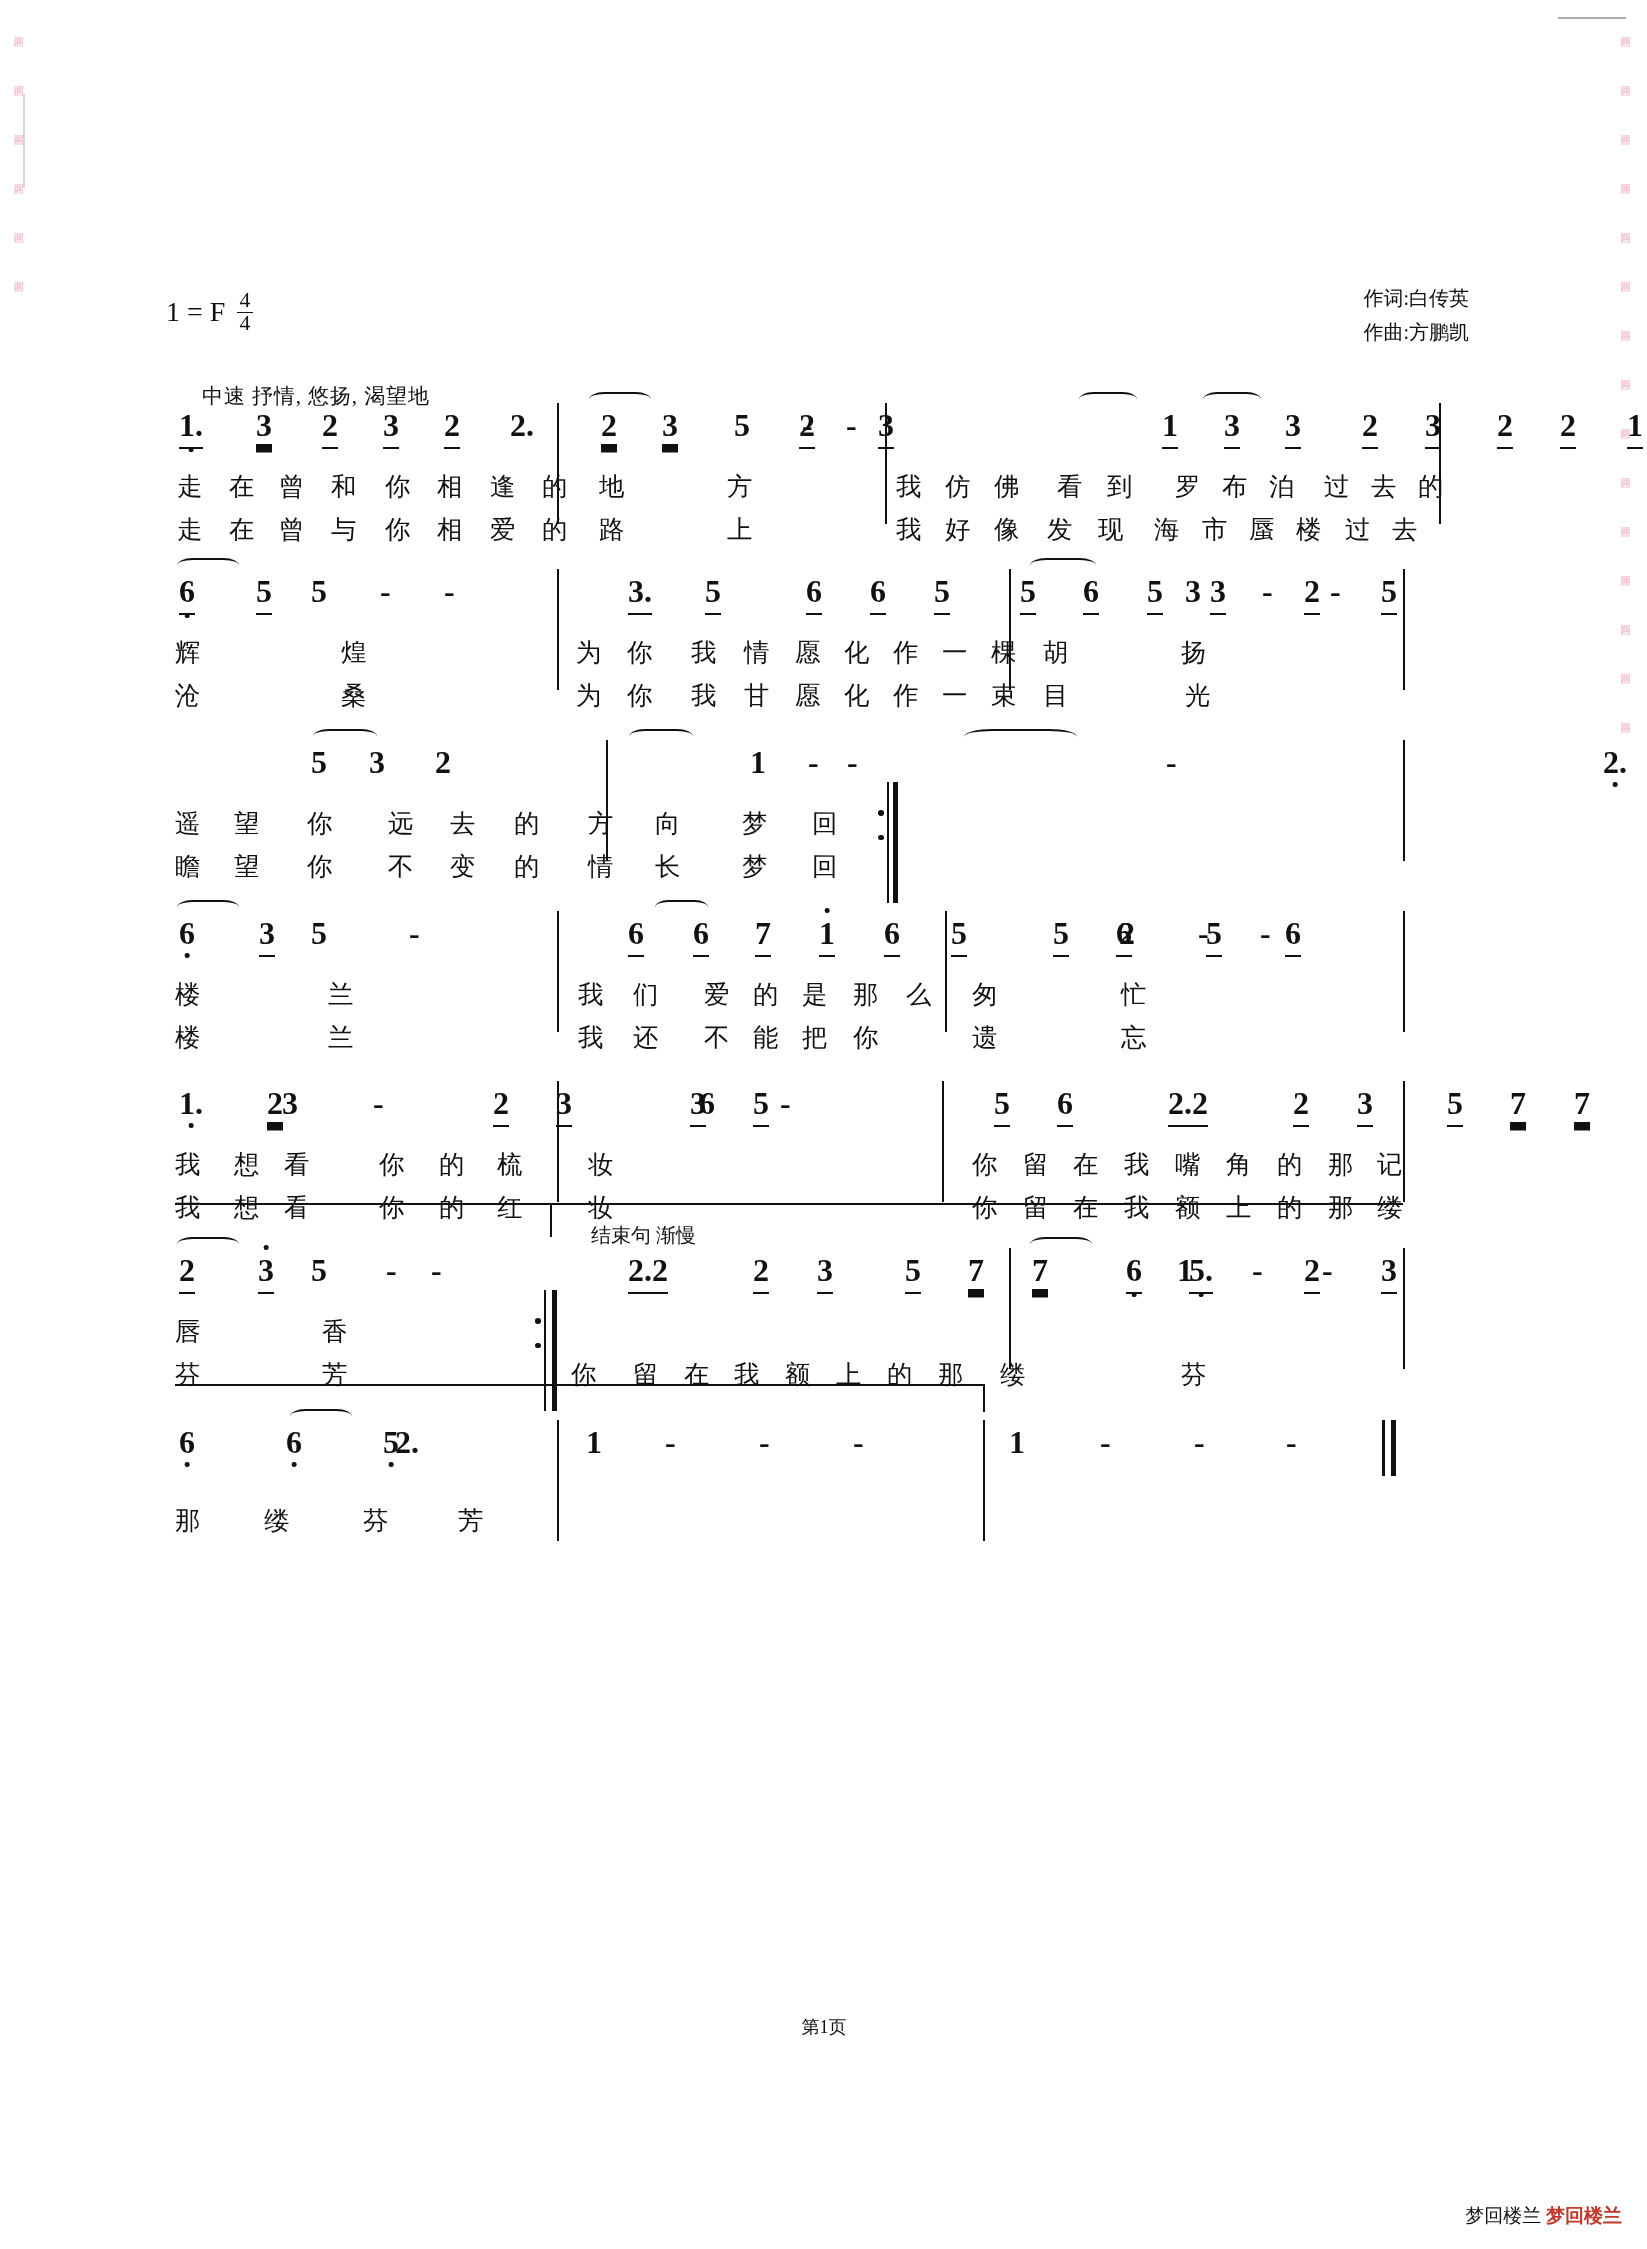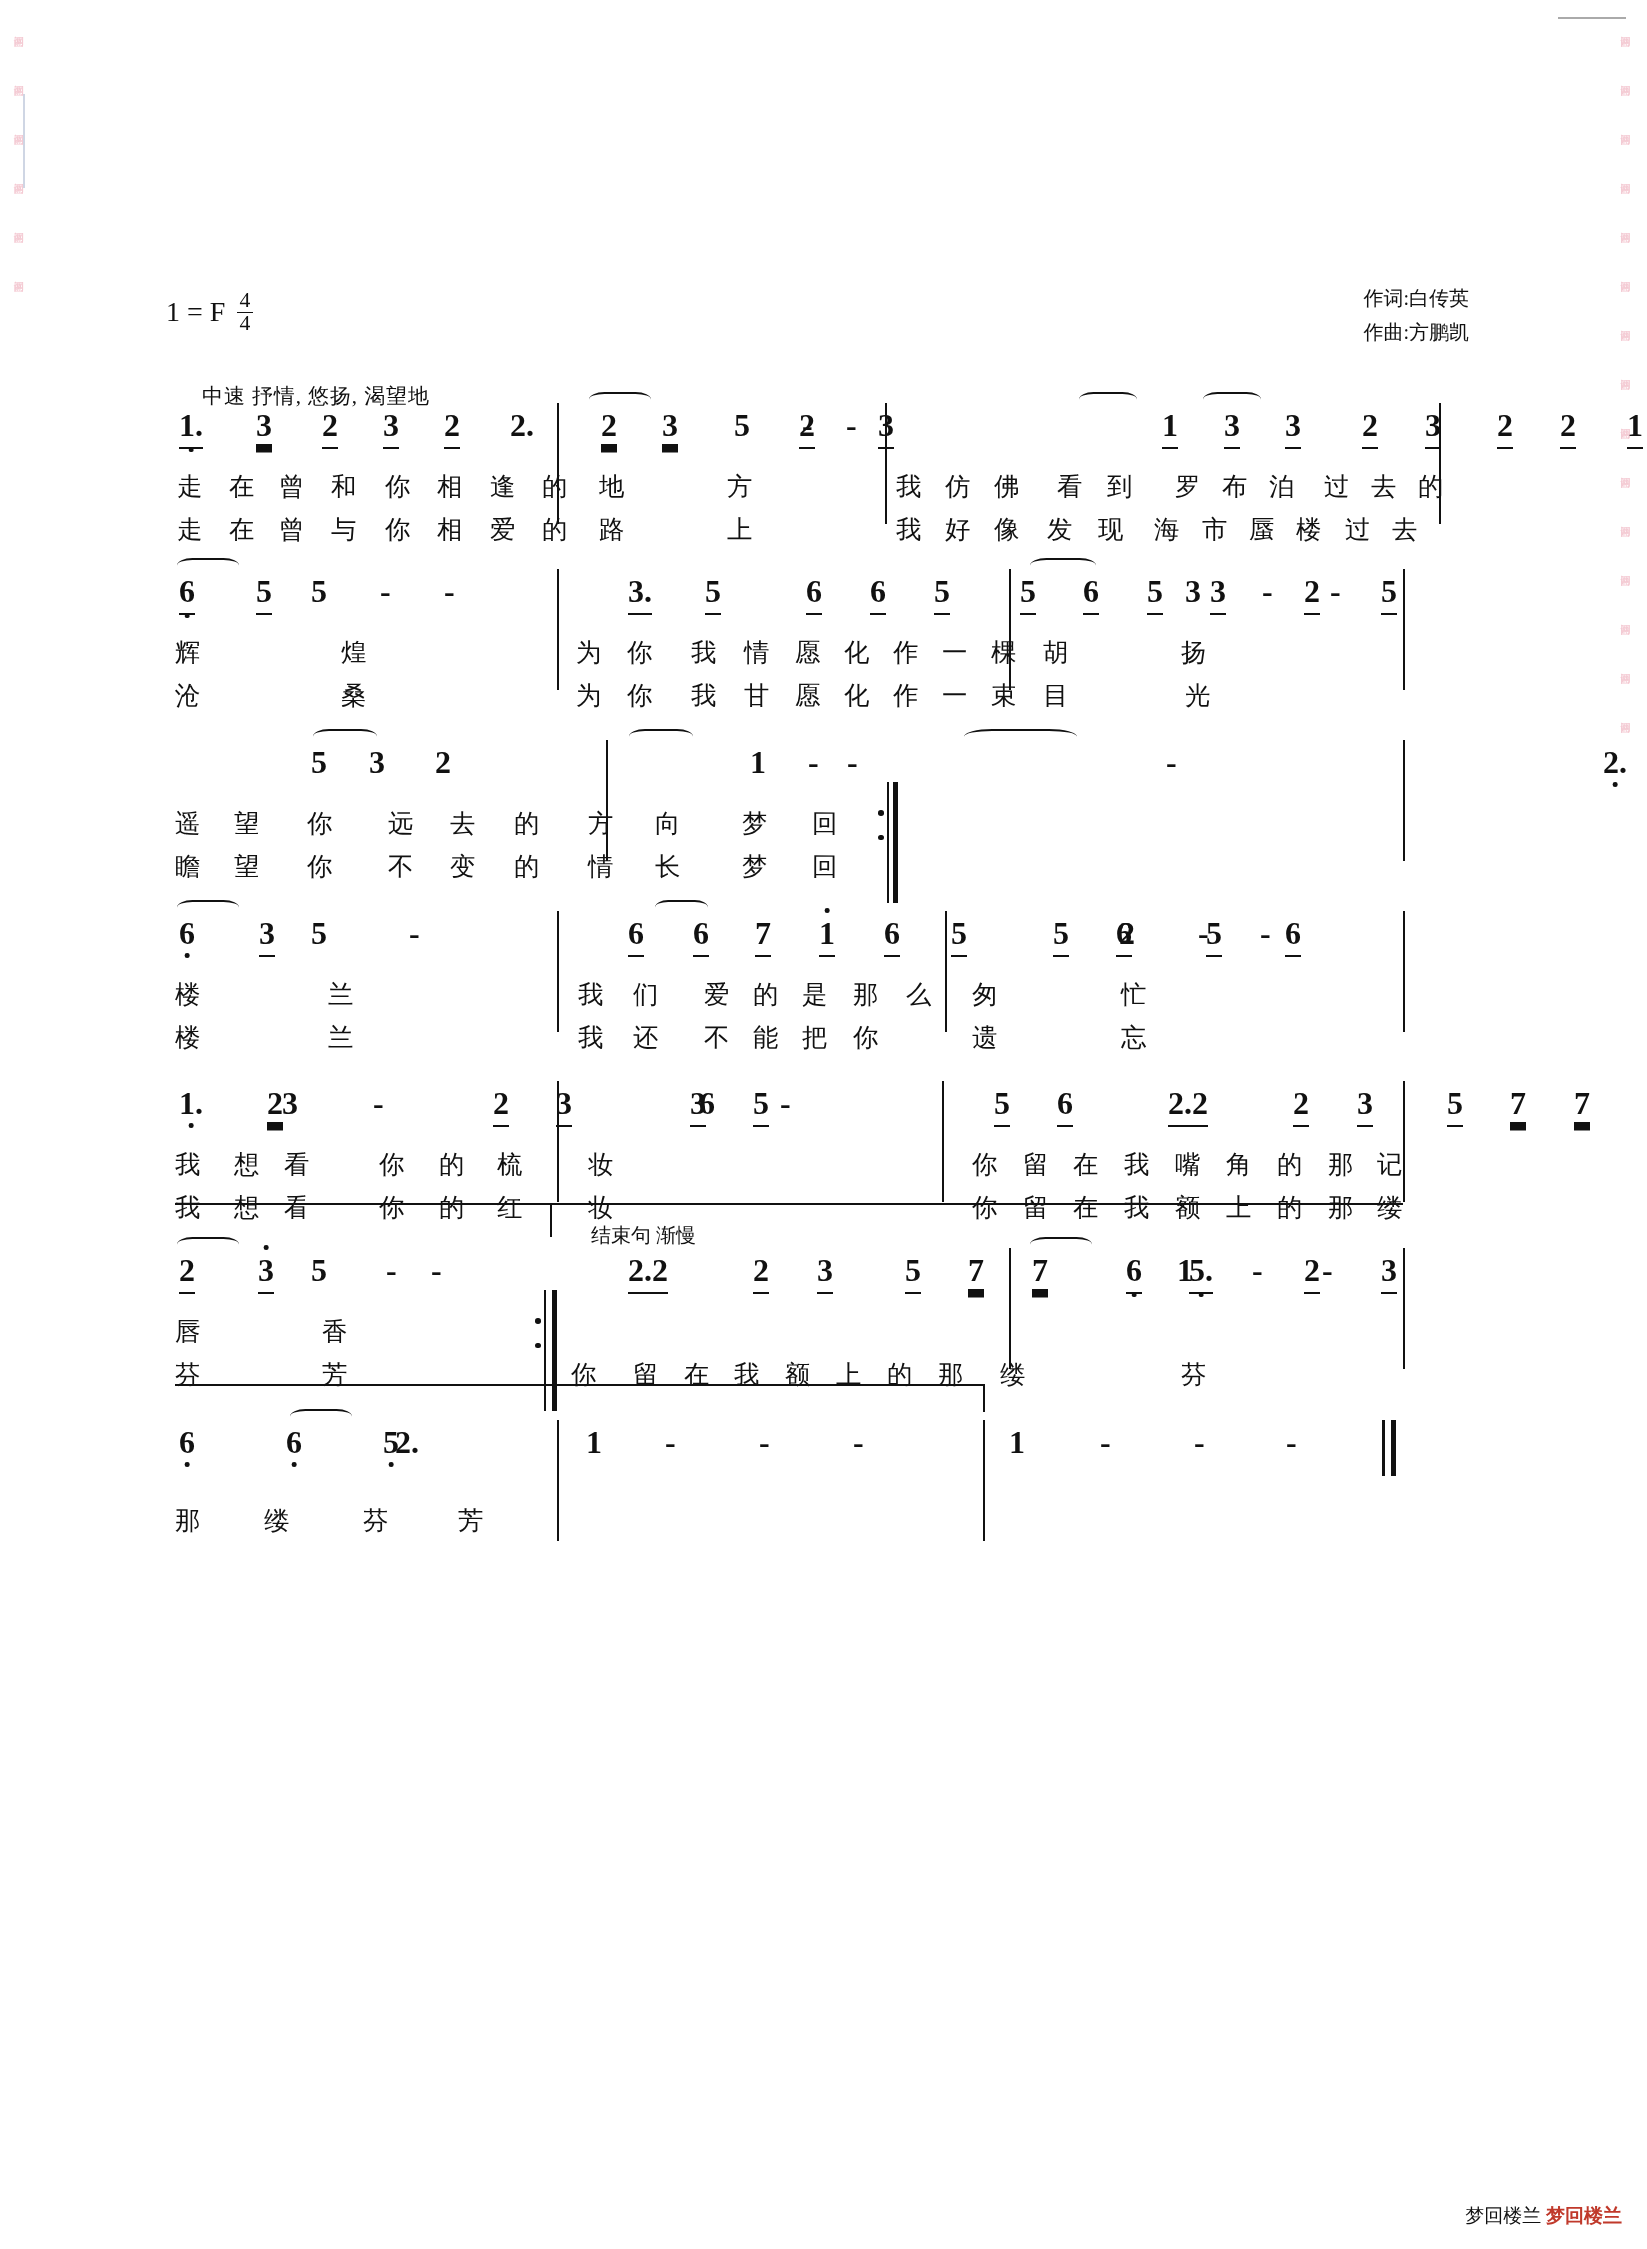--- a/index.html
+++ b/index.html
@@ -574,20 +574,21 @@
       <div class="ext" style="left:983px; top:-40px; width:1.9px; height:28px;"></div>
     </div>
     <div class="lyr" style="margin-top:24.5px;">
       <span class="w" style="left:175px;">那</span>
       <span class="w" style="left:264px;">缕</span>
       <span class="w" style="left:363px;">芬</span>
       <span class="w" style="left:458px;">芳</span>
     </div>
   </div>
 
+  <div class="pagenum">第1页</div>
 
   <div class="source">
     <span>梦回楼兰</span>
     <b>梦回楼兰</b>
   </div>
 
 </div>
 
 
 </body></html>

